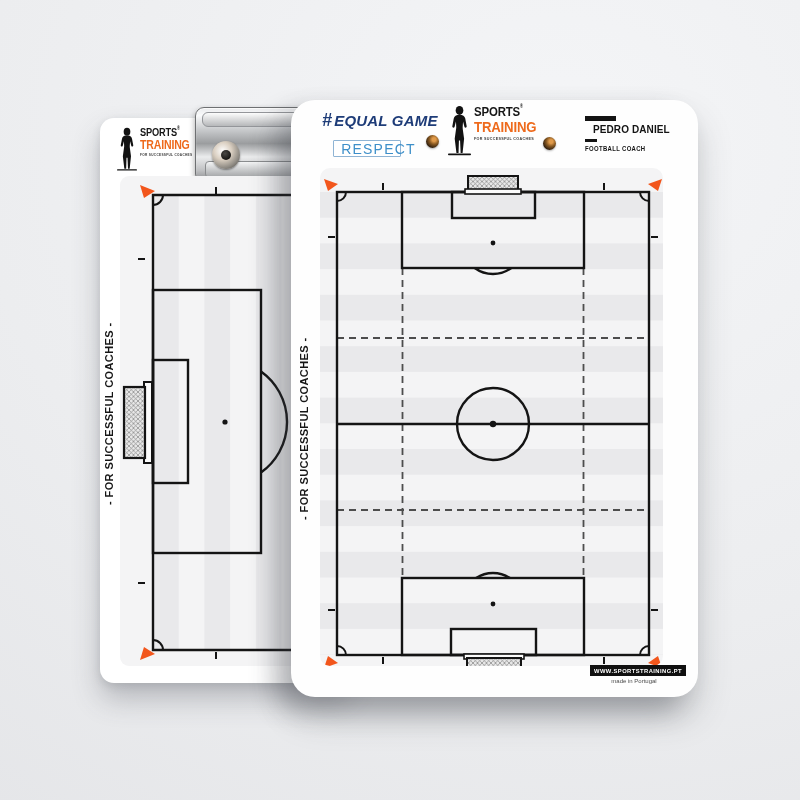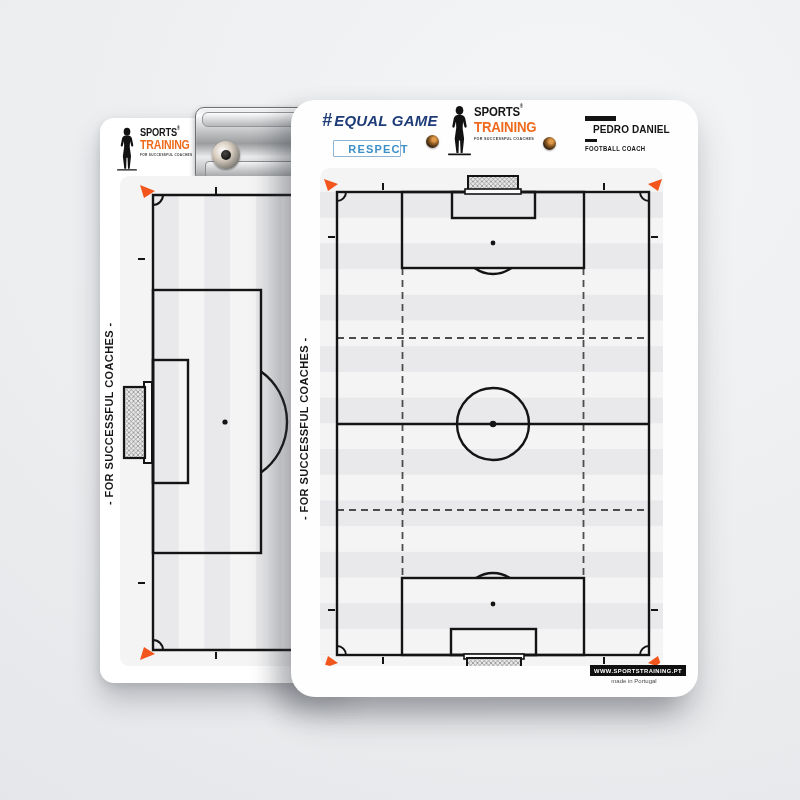--- a/index.html
+++ b/index.html
@@ -74,21 +74,21 @@
   .eg-hash{font-size:18px;margin-right:2px;}
   .respect{
     position:absolute;left:42px;top:40px;width:66px;height:15px;
     border:1.3px solid #8fb4d4;background:#fff;border-radius:1px;
     display:flex;align-items:center;justify-content:center;gap:4px;
   }
   .respect-badge{
     width:9px;height:9px;border-radius:50%;
     background:radial-gradient(circle at 50% 50%, #2d211a 0 16%, #c7553a 32%, #e9e4db 46%, #23365e 58% 100%);
   }
-  .respect-word{font-size:11px;font-weight:700;letter-spacing:1.2px;color:#3d8fc9;padding-left:19px;}
+  .respect-word{font-size:14px;font-weight:400;letter-spacing:1.2px;color:#3d8fc9;padding-left:19px;}
   .magnet{
     position:absolute;width:13px;height:13px;border-radius:50%;
     background:radial-gradient(circle at 62% 35%, #e09a4a 0 16%, #8a5a22 40%, #2b1b0d 74%, #120b04 100%);
     box-shadow:0 1px 2px rgba(0,0,0,.3);
   }
   .magnet-l{left:135px;top:35px;}
   .magnet-r{left:252px;top:37px;}
 
   .pedro{position:absolute;left:294px;top:16px;}
   .p-bar1{width:31px;height:4.5px;background:#141414;}

